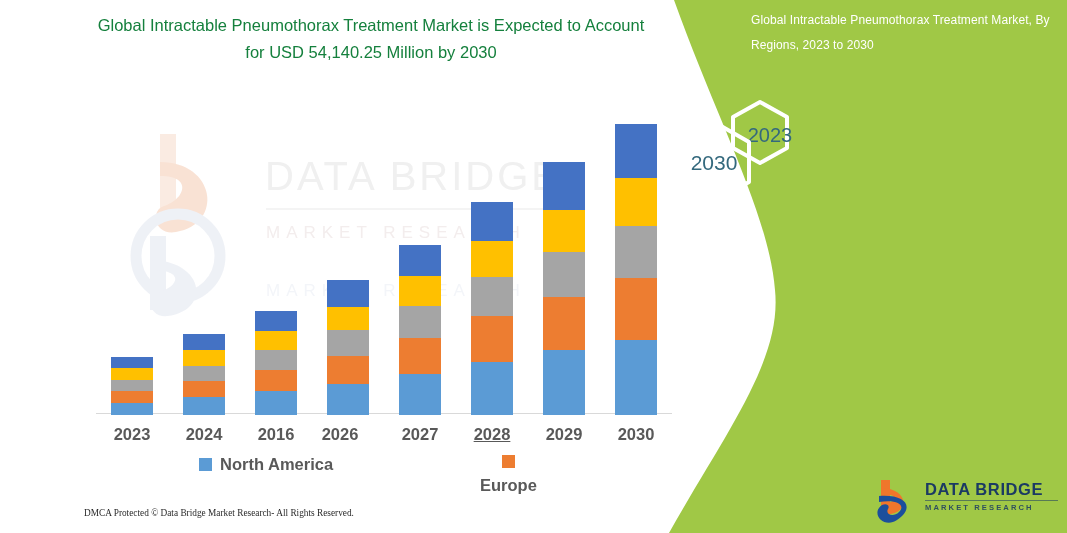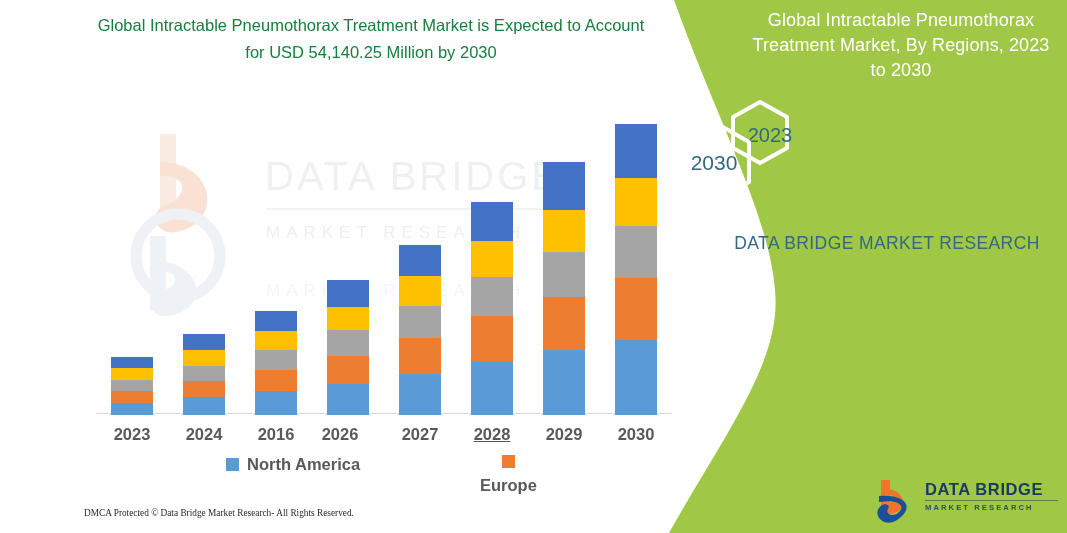--- a/index.html
+++ b/index.html
@@ -14,22 +14,22 @@
 
   
   .green-panel {
     position:absolute; top:0; right:0; width:420px; height:533px;
     overflow:hidden;
   }
   .green-panel svg { position:absolute; top:0; left:0; }
 
   .panel-title {
     position:absolute; top:8px; right:16px; width:300px;
-    text-align:center; color:#ffffff;
-    font-size:18px; line-height:25px; font-weight:400;
+    text-align:left; color:#ffffff;
+    font-size:12px; line-height:25px; font-weight:400;
     letter-spacing:.1px;
   }
 
   
   .hexwrap { position:absolute; top:96px; right:0; width:420px; height:110px; }
 
   .panel-brand {
     position:absolute; top:228px; right:0; width:420px;
     text-align:center; color:#34697d;
     font-size:17.5px; line-height:30px; letter-spacing:.4px;
@@ -175,21 +175,21 @@
       <div class="xlabel" style="left: 72px;">2024</div>
       <div class="xlabel" style="left: 144px;">2016</div>
       <div class="xlabel" style="left: 208px;">2026</div>
       <div class="xlabel" style="left: 288px;">2027</div>
       <div class="xlabel" style="left: 360px; text-decoration: underline;">2028</div>
       <div class="xlabel" style="left: 432px;">2029</div>
       <div class="xlabel" style="left: 504px;">2030</div>
     </div>
 
   <div class="legend" id="legend">
-      <div class="legend-item" style="left: 130px;">
+      <div class="legend-item" style="left: 103px;">
         <span class="legend-swatch" style="background: rgb(91, 155, 213);"></span>
         <span class="legend-label">North America</span>
       </div>
       <div class="legend-item" style="left: 384px; flex-direction: column;">
         <span class="legend-swatch" style="background: rgb(237, 125, 49);"></span>
         <span class="legend-label">Europe</span>
       </div>
     </div>
 
   <div class="footer">
@@ -210,21 +210,20 @@
     <svg width="420" height="110" viewBox="0 0 420 110" aria-hidden="true">
 
       <polygon points="103,6 130,21 130,52 103,67 76,52 76,21" transform="translate(10,0)" fill="none" stroke="#ffffff" stroke-width="4" stroke-linejoin="round"></polygon>
       <text x="123" y="46" text-anchor="middle" font-family="Liberation Sans, sans-serif" font-size="20" fill="#34697d" id="hex2023">2023</text>
 
       <polygon points="55,26 90,46 90,86 55,106 20,86 20,46" transform="translate(12,0)" fill="none" stroke="#ffffff" stroke-width="4" stroke-linejoin="round"></polygon>
       <text x="67" y="74" text-anchor="middle" font-family="Liberation Sans, sans-serif" font-size="21" fill="#34697d" id="hex2030">2030</text>
     </svg>
   </div>
 
-  <div class="panel-brand">DATA BRIDGE MARKET RESEARCH</div>
 
   <div class="logo">
     <div class="logo-mark">
       <svg width="46" height="46" viewBox="0 0 46 46" aria-hidden="true">
         <path d="M8 2 L17 2 L17 30 L8 30 Z" fill="#F0762B"></path>
         <path d="M8 10 C33 10 38 32 18 36 C9 38 6 28 13 26 C23 23 27 16 8 16 Z" fill="#F0762B"></path>
         <path d="M6 18 C34 16 42 30 24 42 C12 50 0 38 6 30 C10 24 18 26 15 31 C12 36 20 40 26 34 C33 27 24 21 6 24 Z" fill="#1B4F9C"></path>
       </svg>
     </div>
     <div class="logo-text">

